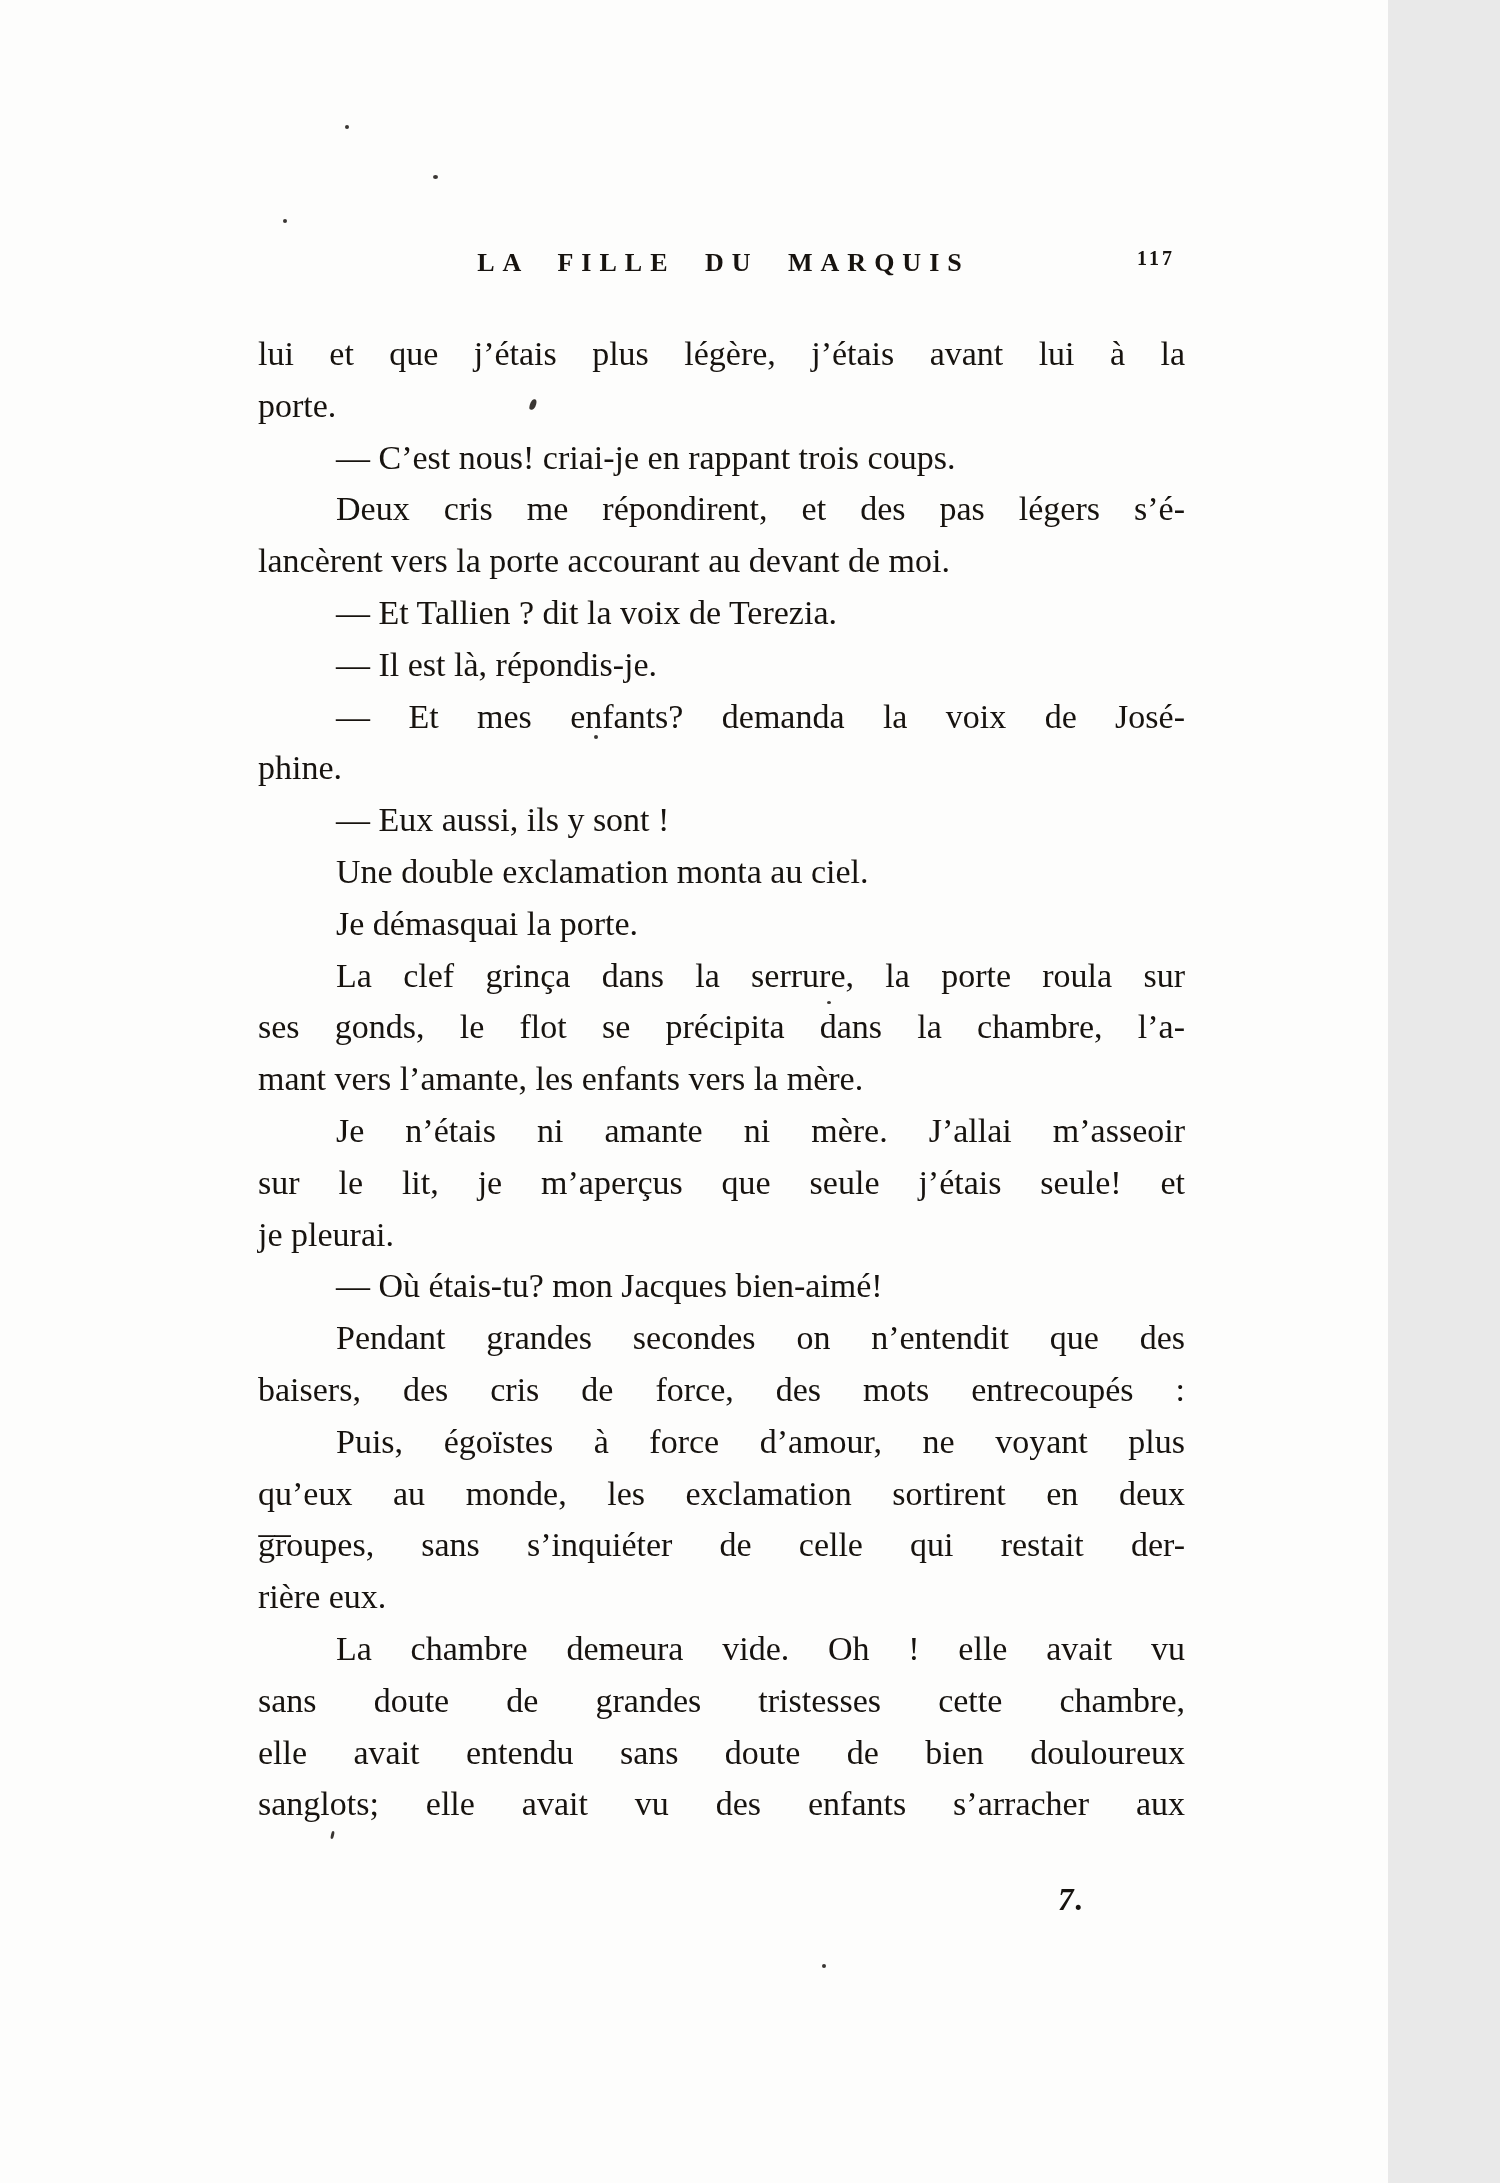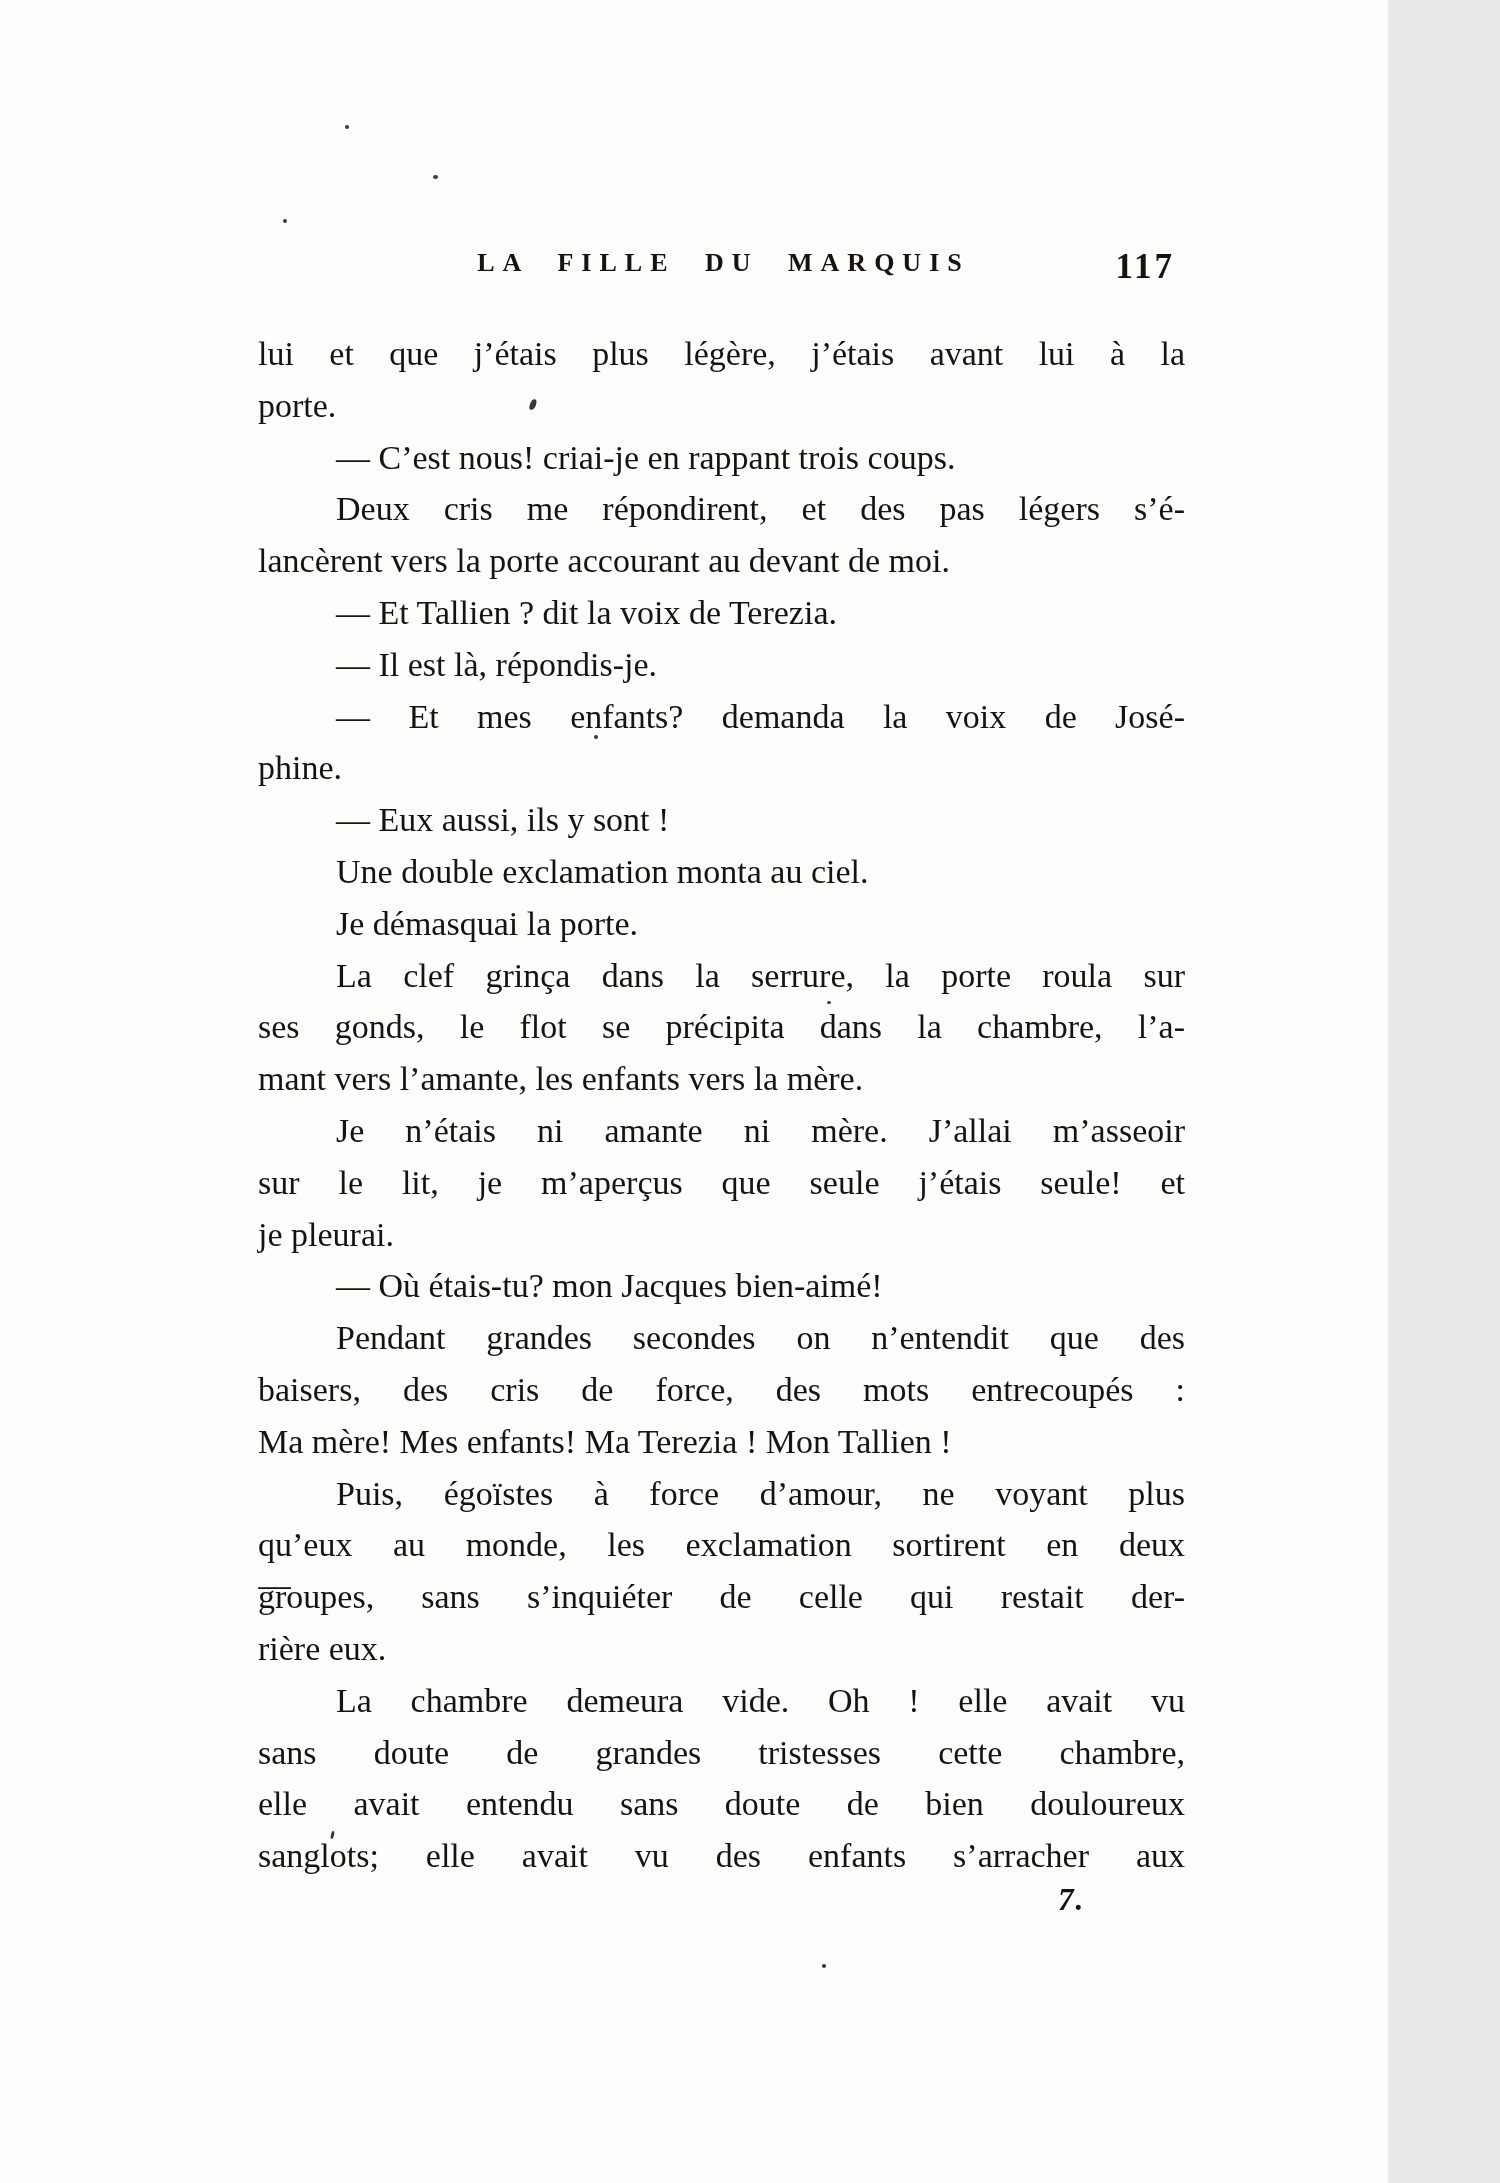--- a/index.html
+++ b/index.html
@@ -34,21 +34,21 @@
     transform: translateX(16px);
     font-size: 26px;
     font-weight: 700;
     letter-spacing: 8px;
     word-spacing: 15px;
   }
   .page-number {
     position: absolute;
     right: 10px;
     top: 1px;
-    font-size: 35px;
+    font-size: 20px;
     font-weight: 700;
     letter-spacing: 3px;
   }
 
   
   .page-text {
     position: absolute;
     left: 230px;
     top: 328px;
     width: 955px;
@@ -113,21 +113,20 @@
     <div class="line ind">Je démasquai la porte.</div>
     <div class="line ind jst">La clef grinça dans la serrure, la porte roula sur</div>
     <div class="line jst">ses gonds, le flot se précipita dans la chambre, l’a-</div>
     <div class="line">mant vers l’amante, les enfants vers la mère.</div>
     <div class="line ind jst">Je n’étais ni amante ni mère. J’allai m’asseoir</div>
     <div class="line jst">sur le lit, je m’aperçus que seule j’étais seule! et</div>
     <div class="line">je pleurai.</div>
     <div class="line ind">— Où étais-tu? mon Jacques bien-aimé!</div>
     <div class="line ind jst">Pendant grandes secondes on n’entendit que des</div>
     <div class="line jst">baisers, des cris de force, des mots entrecoupés :</div>
-    <div class="line">Ma mère! Mes enfants! Ma Terezia ! Mon Tallien !</div>
     <div class="line ind jst">Puis, égoïstes à force d’amour, ne voyant plus</div>
     <div class="line jst">qu’eux au monde, les exclamation sortirent en deux</div>
     <div class="line jst">g̅r̅oupes, sans s’inquiéter de celle qui restait der-</div>
     <div class="line">rière eux.</div>
     <div class="line ind jst">La chambre demeura vide. Oh ! elle avait vu</div>
     <div class="line jst">sans doute de grandes tristesses cette chambre,</div>
     <div class="line jst">elle avait entendu sans doute de bien douloureux</div>
     <div class="line jst">sanglots; elle avait vu des enfants s’arracher aux</div>
   </main>
 

